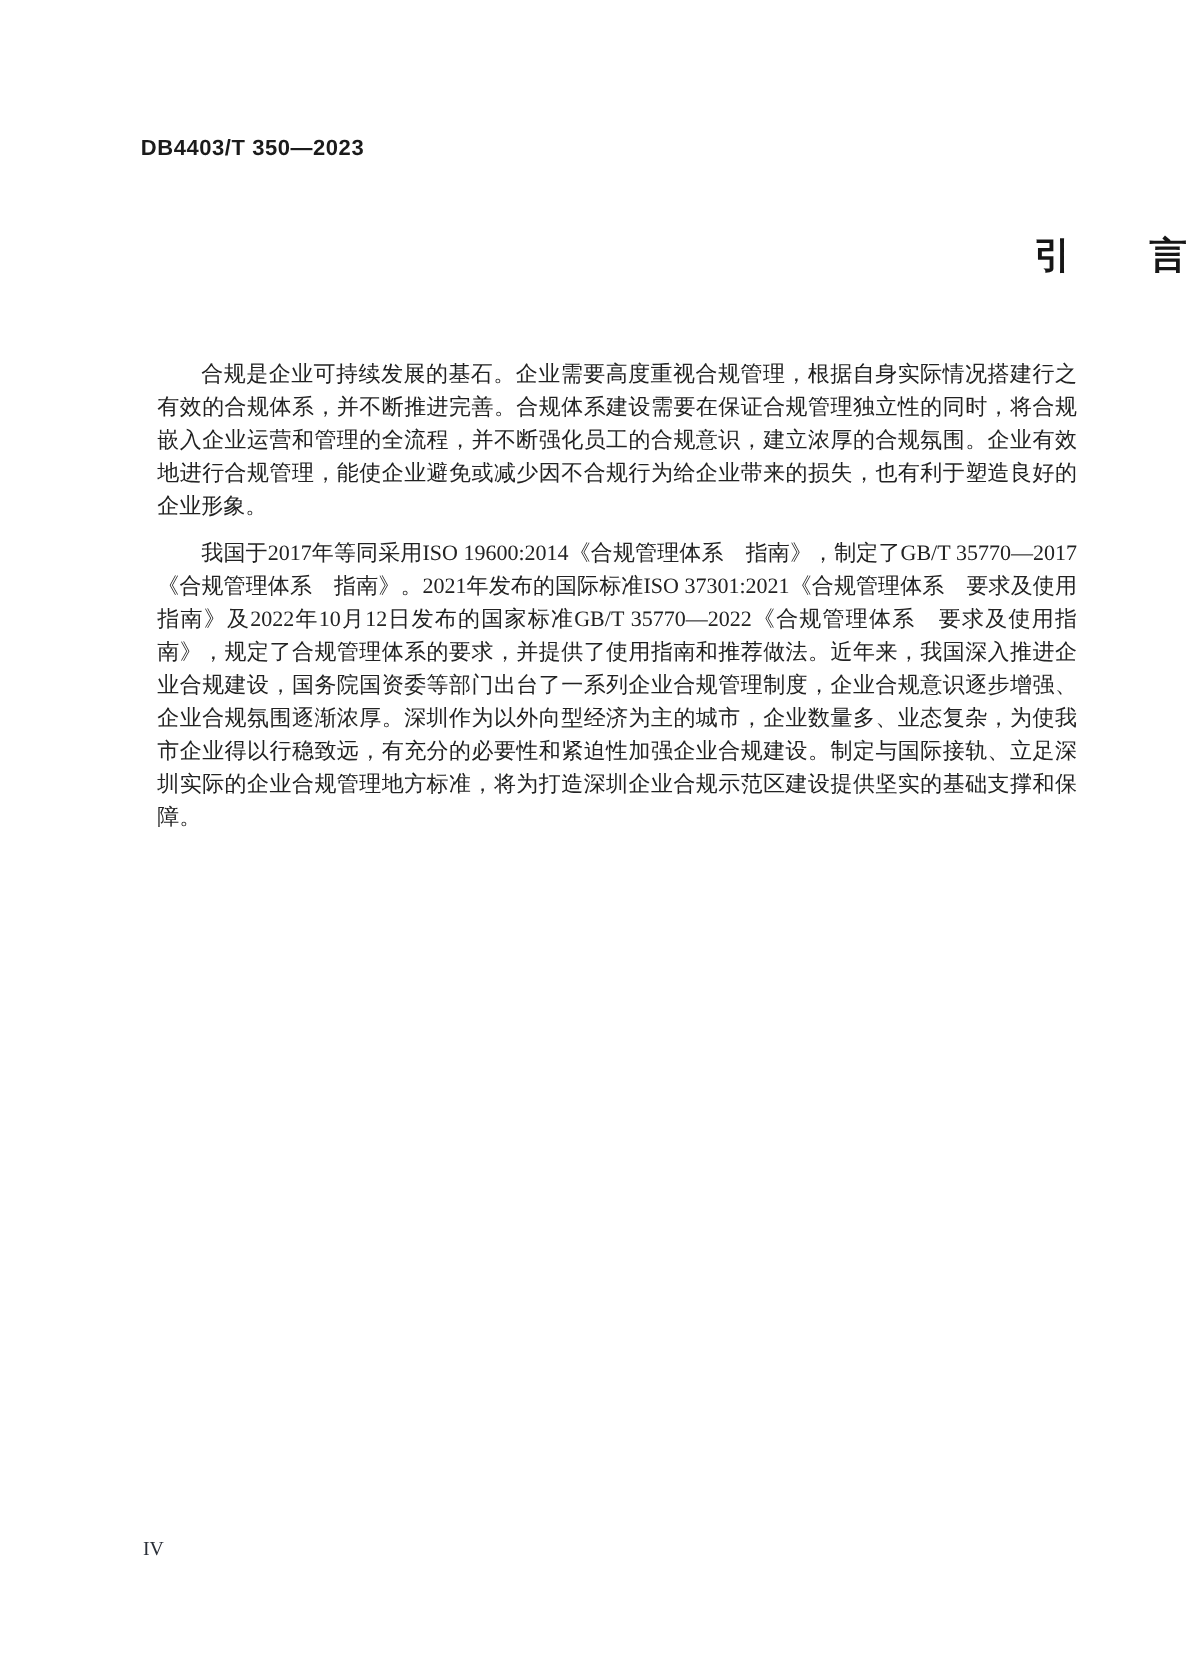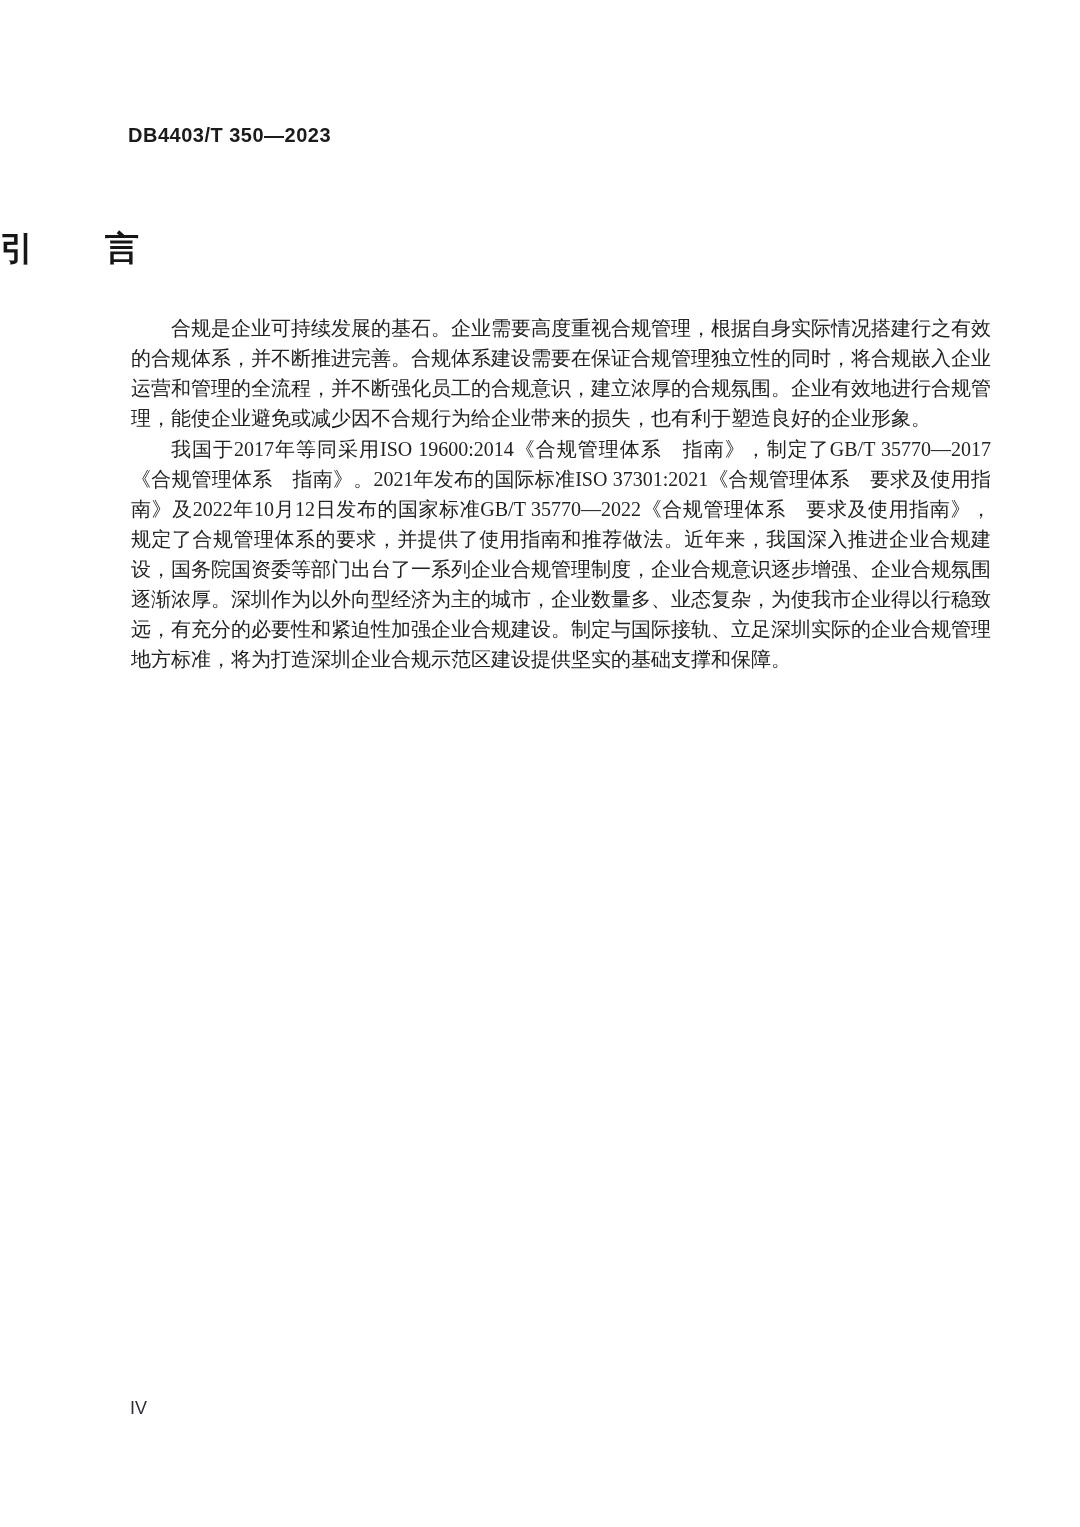--- a/index.html
+++ b/index.html
@@ -24,50 +24,50 @@
     font-size: 20px;
     font-weight: 600;
     letter-spacing: 0.5px;
     color: #1b1b1b;
     white-space: nowrap;
   }
   .doc-title {
     position: absolute;
     left: 0;
     width: 1080px;
-    top: 226px;
-    text-align: left;
+    top: 210px;
+    text-align: right;
     font-family: "Liberation Sans", "DejaVu Sans", sans-serif;
     font-size: 34px;
     font-weight: 700;
     color: #161616;
     letter-spacing: 1px;
   }
   .doc-body {
     position: absolute;
     left: 130px;
     top: 312px;
     width: 862px;
     font-size: 20px;
     line-height: 30px;
     text-align: justify;
     color: #222222;
   }
   .doc-body p {
-    margin: 1px;
+    margin: 13px;
     padding: 0;
     text-indent: 2em;
   }
   .page-number {
     position: absolute;
     left: 130px;
     top: 1398px;
     font-size: 18px;
     color: #2a2f38;
-    font-family: Liberation Sans, sans-serif;
+    font-family: Liberation Serif, serif;
   }
 </style>
 </head>
 <body>
 
 <div class="page">
 
   <div class="doc-header">DB4403/T 350—2023</div>
 
   <div class="doc-title">引　　言</div>

